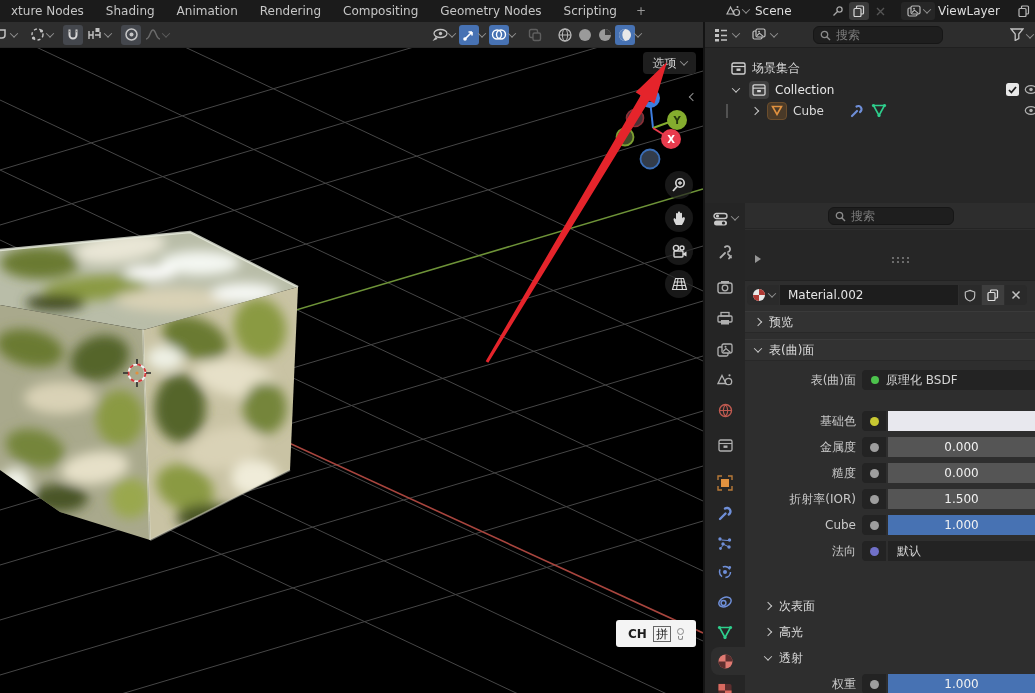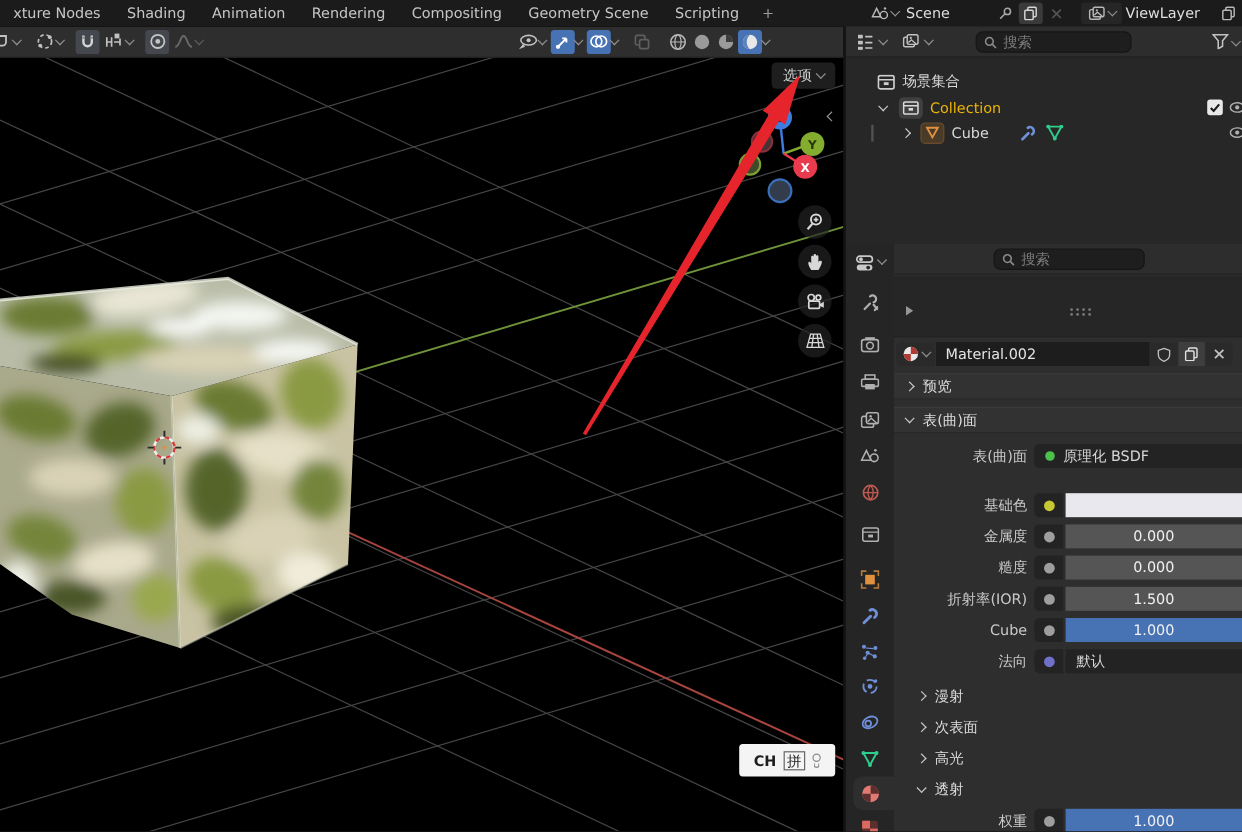--- a/index.html
+++ b/index.html
@@ -79,21 +79,21 @@
 <body>
 
 <div id="win">
 
   <div id="topbar">
     <span class="wtab">xture Nodes</span>
     <span class="wtab">Shading</span>
     <span class="wtab">Animation</span>
     <span class="wtab">Rendering</span>
     <span class="wtab">Compositing</span>
-    <span class="wtab">Geometry Scene</span>
+    <span class="wtab">Geometry Nodes</span>
     <span class="wtab">Scripting</span>
     <span class="wtab wplus">+</span>
 
     <div class="tb-group" style="left:722px;">
       <span class="ibox" style="width:30px;gap:2px;">
         <svg width="15" height="13" viewBox="0 0 15 13">
           <path d="M4.5 2 L8 9 H1 Z" fill="none" stroke="#b8b8b8" stroke-width="1.2"></path>
           <circle cx="10.5" cy="7.5" r="3" fill="none" stroke="#b8b8b8" stroke-width="1.2"></circle>
           <circle cx="11.5" cy="2" r="1" fill="#b8b8b8"></circle>
         </svg>
@@ -462,21 +462,21 @@
 
     <div class="orow" style="top:57px;">
       <span class="chev down lite" style="margin-left:28px;"></span>
       <span style="margin-left:10px;width:20px;height:18px;background:#3f3f3f;border-radius:4px;display:flex;align-items:center;justify-content:center;">
         <svg width="14" height="12" viewBox="0 0 15 13">
             <rect x="1" y="1" width="13" height="11" rx="1.5" fill="none" stroke="#d8d8d8" stroke-width="1.4"></rect>
             <path d="M1 4.5 H14" stroke="#d8d8d8" stroke-width="1.2"></path>
             <rect x="5.5" y="6.5" width="4" height="2.4" fill="#d8d8d8"></rect>
           </svg>
       </span>
-      <span class="olabel" style="color:#eab308;">Collection</span>
+      <span class="olabel" style="color:#e5e5e5;">Collection</span>
       <span style="position:absolute;left:301px;width:13px;height:13px;background:#e8e8e8;border-radius:2.5px;display:flex;align-items:center;justify-content:center;">
         <svg width="9" height="8" viewBox="0 0 9 8">
             <path d="M1 4 L3.4 6.5 L8 1" fill="none" stroke="#1d1d1d" stroke-width="1.8"></path>
           </svg>
       </span>
       <svg style="position:absolute;left:319px;" width="14" height="11" viewBox="0 0 16 11">
           <ellipse cx="8" cy="5.5" rx="6.5" ry="4.5" fill="none" stroke="#b0b0b0" stroke-width="1.4"></ellipse>
           <circle cx="8" cy="5.5" r="2" fill="#b0b0b0"></circle>
         </svg>
     </div>
@@ -761,24 +761,20 @@
       <div class="frow" style="top:337px;">
         <span class="flabel">法向</span>
         <span class="socket">
             <span class="dot" style="background:var(--socket-vector);"></span>
           </span>
         <span class="darkval">
             <span>默认</span>
           </span>
       </div>
 
-      <div class="phead sub" style="top:366px;padding-left:20px;">
-        <span class="chev right lite"></span>
-          <span>漫射</span>
-      </div>
       <div class="phead sub" style="top:392px;padding-left:20px;">
         <span class="chev right lite"></span>
           <span>次表面</span>
       </div>
       <div class="phead sub" style="top:418px;padding-left:20px;">
         <span class="chev right lite"></span>
           <span>高光</span>
       </div>
       <div class="phead sub" style="top:444px;padding-left:20px;">
         <span class="chev down lite"></span>

